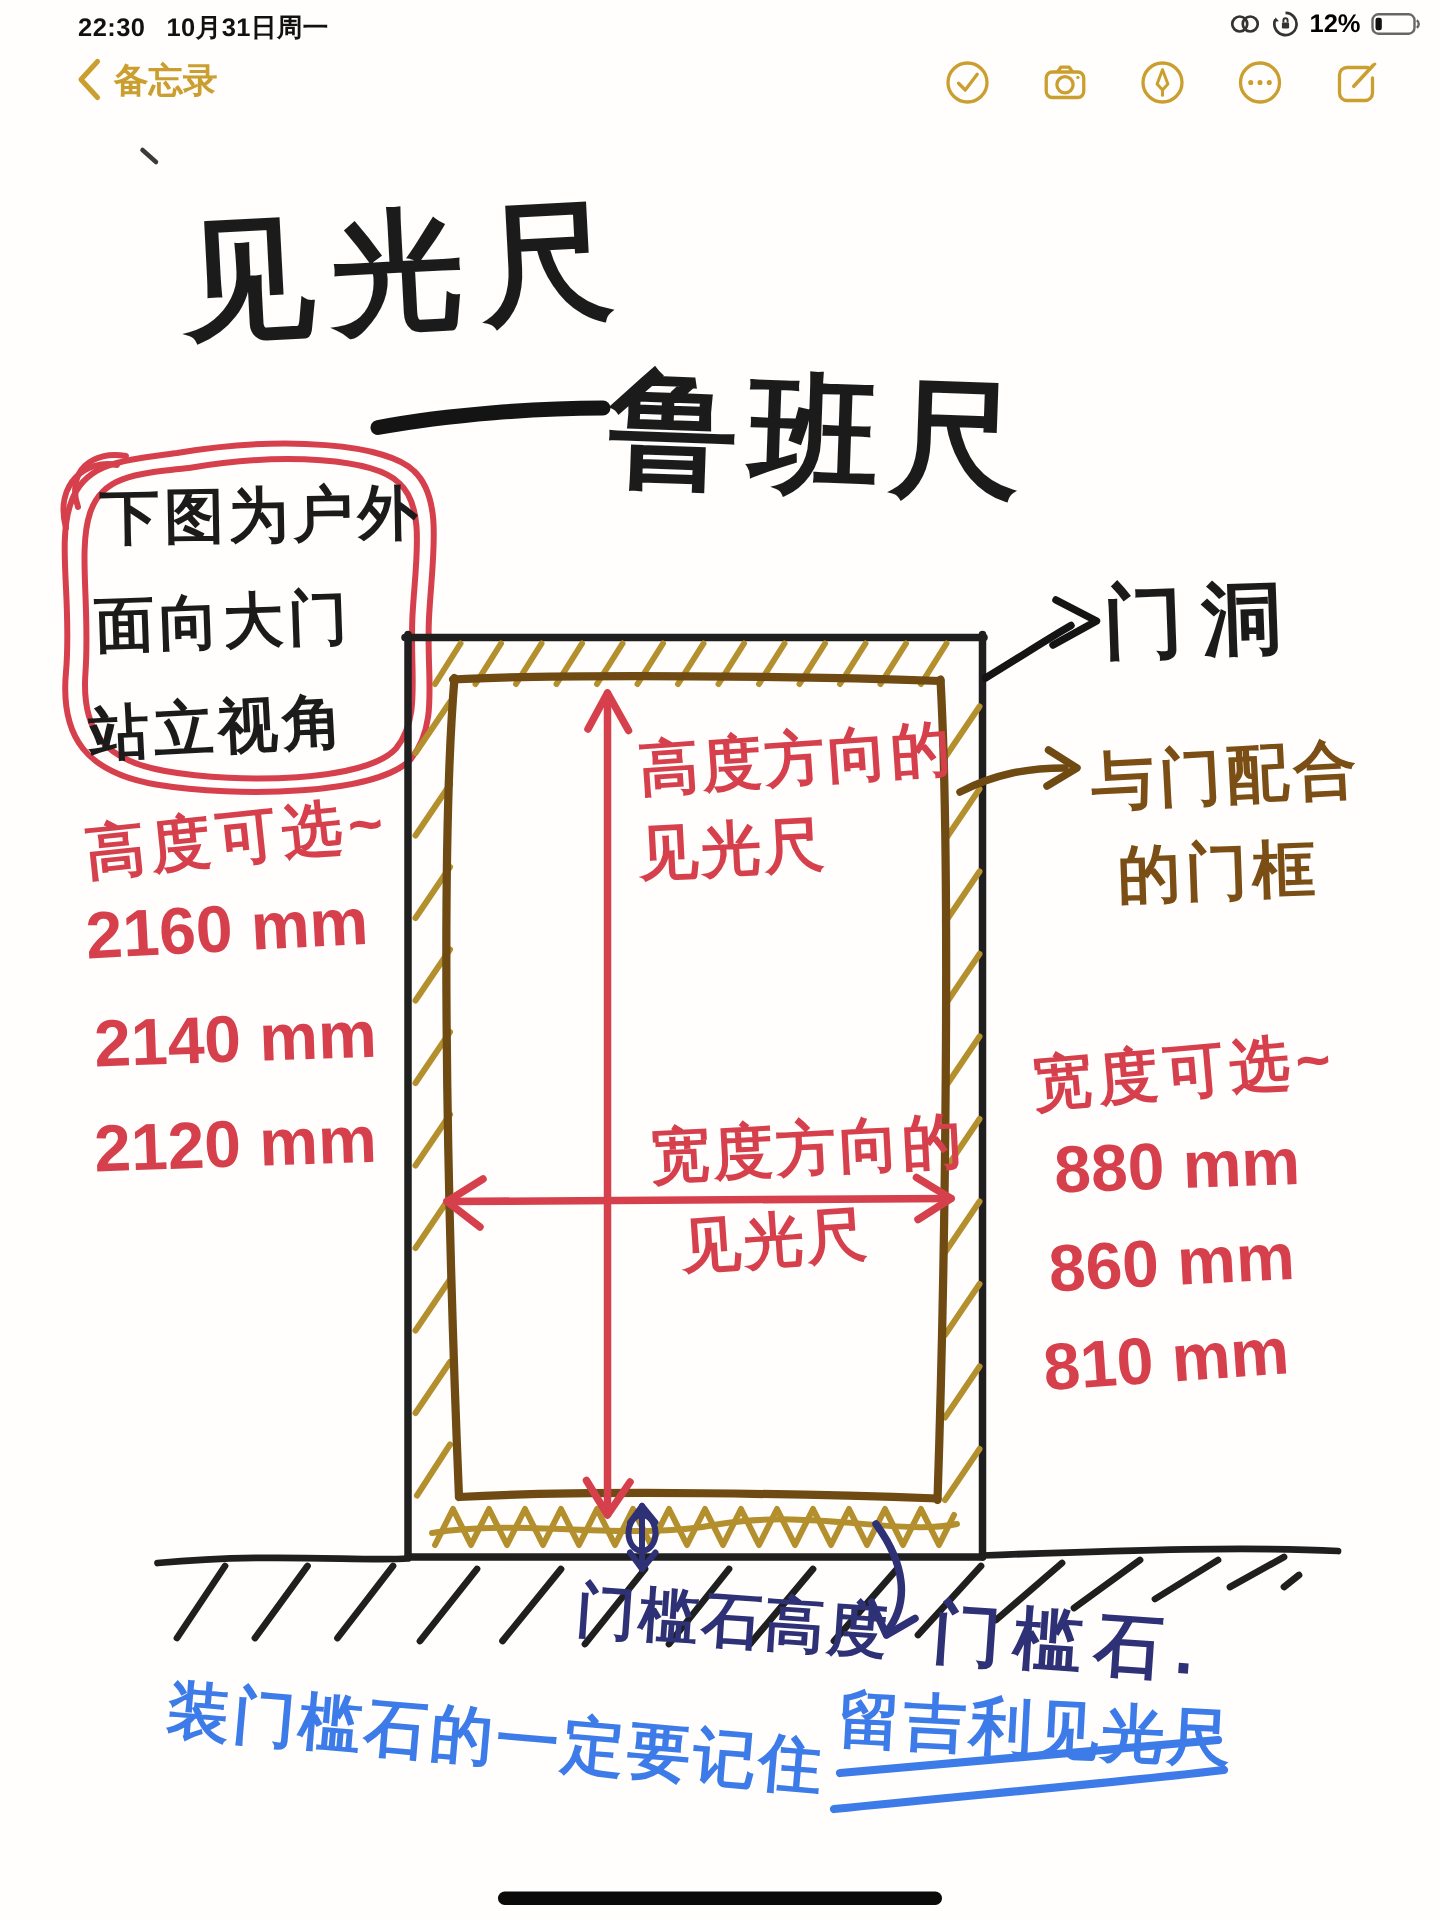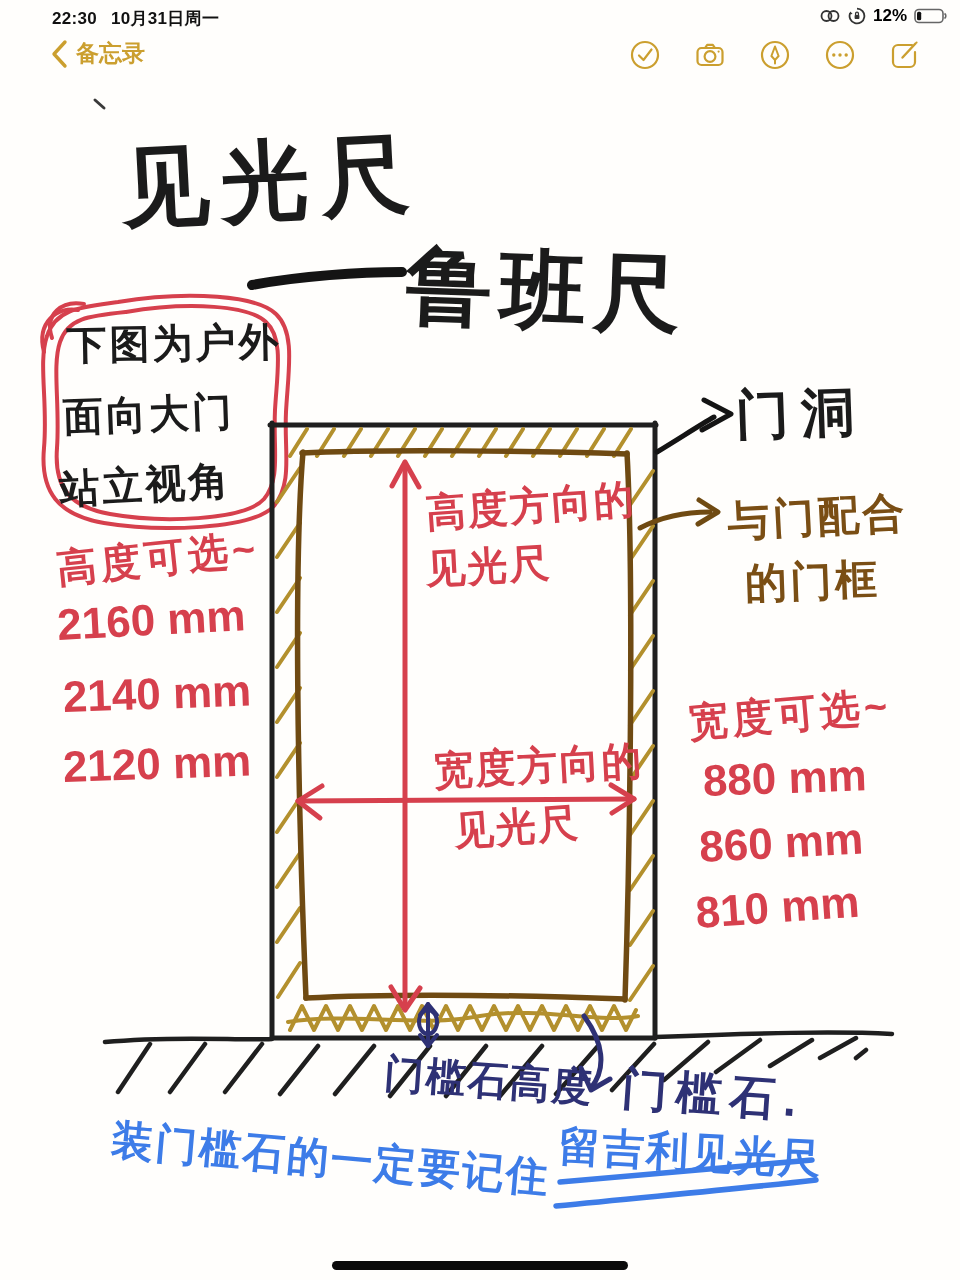--- a/index.html
+++ b/index.html
@@ -6,21 +6,21 @@
   .screen{position:relative;width:960px;height:1280px;background:#fffefc;overflow:hidden;
           font-family:"Liberation Sans", sans-serif;}
   
   .statusbar{position:absolute;left:12px;top:0;width:960px;height:32px;color:#111;}
   .sb-left{position:absolute;left:40px;top:7px;font-size:17px;font-weight:700;letter-spacing:.3px;}
   .sb-date{margin-left:14px;font-weight:700;}
   .sb-right{position:absolute;right:24px;top:6px;display:flex;align-items:center;gap:7px;}
   .sb-pct{font-size:17px;font-weight:600;color:#000000;}
   
   .navbar{position:absolute;left:0;top:34px;width:960px;height:42px;}
-  .back{position:absolute;left:50px;top:4px;display:flex;align-items:center;gap:8px;color:#cb9f2f;
+  .back{position:absolute;left:50px;top:4px;display:flex;gap:8px;color:#cb9f2f;
         font-size:23px;font-weight:600;cursor:pointer;}
   .nav-actions{position:absolute;right:36px;top:2px;display:flex;gap:27px;}
   .nav-btn{width:38px;height:38px;display:flex;align-items:center;justify-content:center;cursor:pointer;}
   
   .canvas{position:absolute;left:0;top:76px;width:960px;height:1170px;}
   .canvas svg{position:absolute;left:0;top:0;}
   .hw{position:absolute;font-weight:700;white-space:nowrap;transform-origin:left top;
       font-family:"Liberation Sans", sans-serif;}
   .ink{color:#1b1b1b;}
   .red{color:#d6404d;}

